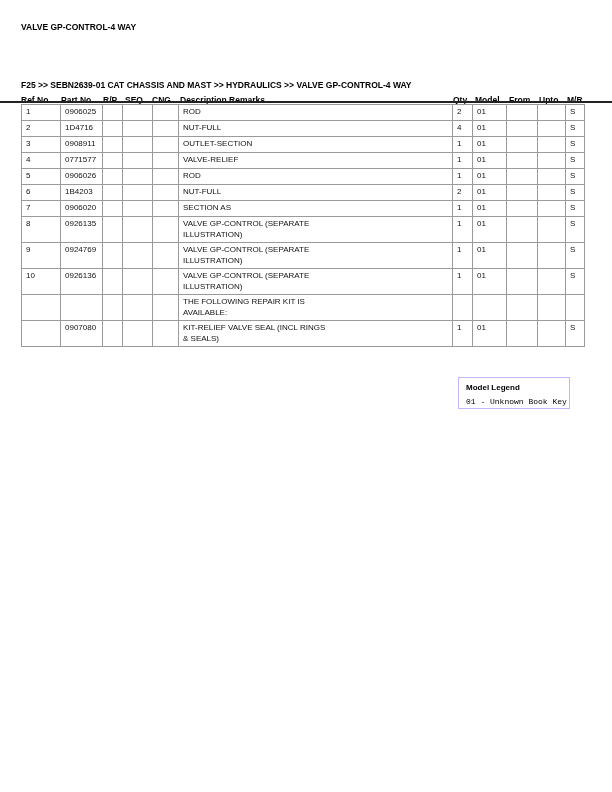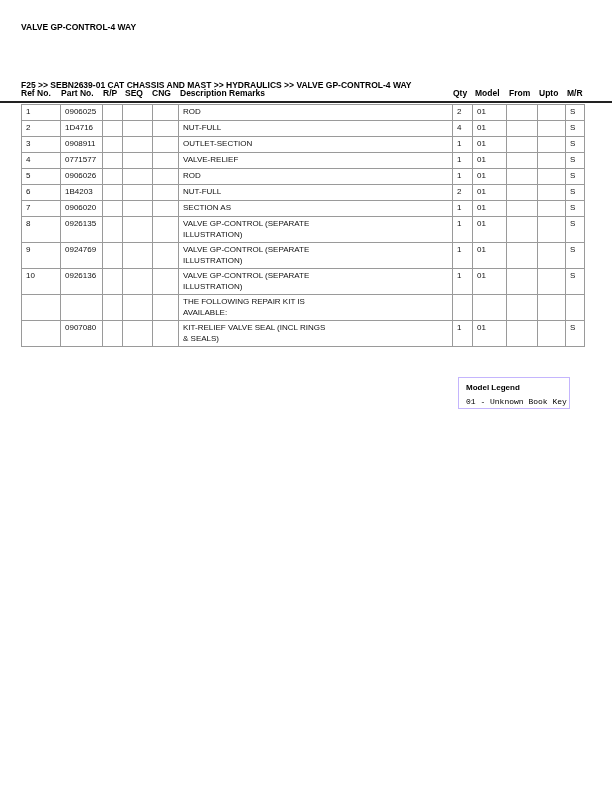--- a/index.html
+++ b/index.html
@@ -9,21 +9,21 @@
     }
     .title {
       position: absolute; left: 21px; top: 22px;
       font-size: 8.5px; font-weight: bold;
     }
     .breadcrumb {
       position: absolute; left: 21px; top: 43px;
       font-size: 8.5px; font-weight: bold; margin-top: 37px;
     }
     .hdr {
-      position: absolute; top: 88px; font-size: 8.5px; font-weight: bold;
+      position: absolute; top: 95px; font-size: 8.5px; font-weight: bold;
       white-space: nowrap;
     }
     .hdr-line {
       position: absolute; left: 0; top: 101px; width: 612px; height: 2px;
       background: #222;
     }
     table.parts {
       position: absolute; left: 21px; top: 104px;
       border-collapse: collapse; table-layout: fixed;
       font-size: 8px;

